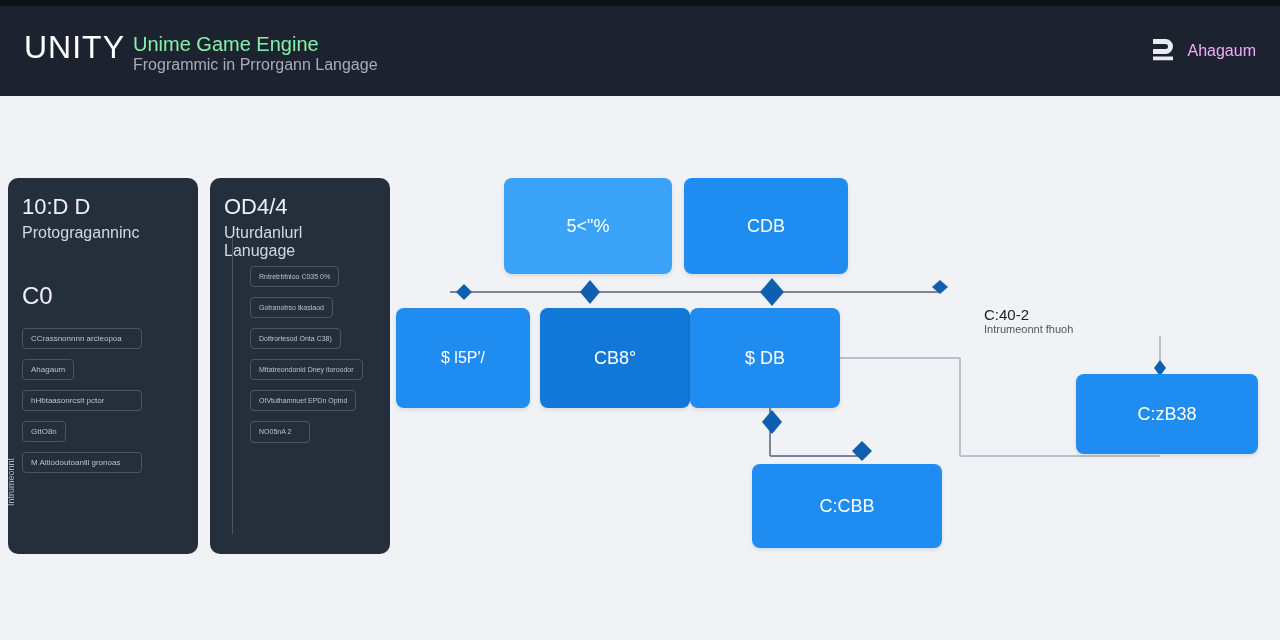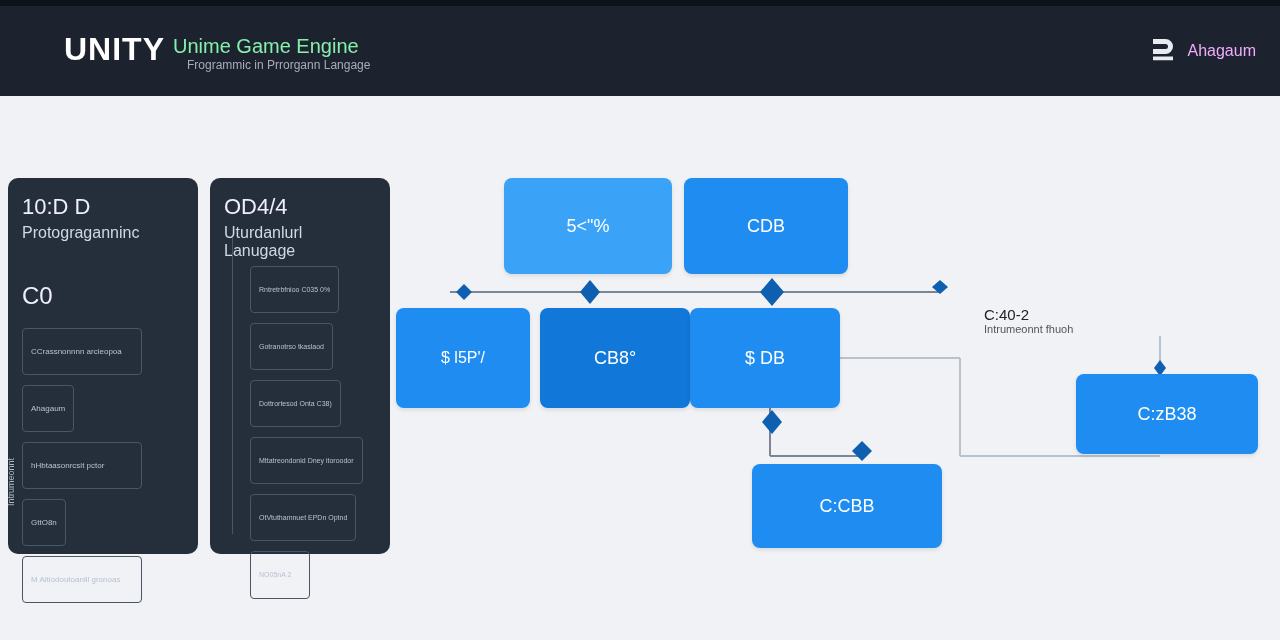--- a/index.html
+++ b/index.html
@@ -11,24 +11,24 @@
     position: relative;
   }
   .header {
     width: 100%; height: 96px;
     background: #1c232e;
     display: flex; align-items: center;
     padding: 0 24px;
     border-top: 6px solid #0e131a;
   }
   .logo-block { display: flex; align-items: flex-start; gap: 8px; }
-  .logo-text { color: #fff; font-weight: 700; font-size: 32px; letter-spacing: 1px; margin-left: 40px; }
+  .logo-text { color: #fff; font-weight: 400; font-size: 32px; letter-spacing: 1px; }
   .logo-sub { display: flex; flex-direction: column; margin-top: 4px; }
   .logo-sub .line1 { color: #86efac; font-size: 20px; font-weight: 400; }
-  .logo-sub .line2 { color: #aab; font-size: 12px; margin-left: 14px; }
+  .logo-sub .line2 { color: #aab; font-size: 16px; }
   .brand-right {
     margin-left: auto;
     display: flex; align-items: center; gap: 10px;
     color: #f0abfc; font-size: 16px; font-weight: 500;
   }
   .brand-icon svg { width: 30px; height: 30px; fill: #e8ecf2; }
 
   .canvas { position: relative; width: 100%; height: 544px; }
 
   .side-panel {
@@ -42,21 +42,21 @@
   }
   .side-panel.p1 { left: 8px; width: 190px; }
   .side-panel.p2 { left: 210px; width: 180px; }
   .sp-title { font-size: 22px; font-weight: 300; color: #eef; }
   .sp-sub { font-size: 16px; color: #cfd8e4; margin-top: 4px; }
   .sp-heading2 { font-size: 24px; font-weight: 300; margin-top: 40px; color: #eef; }
   .sp-items { margin-top: 18px; display: flex; flex-direction: column; gap: 10px; }
   .sp-item {
     border: 1px solid #4a5566; border-radius: 4px;
     font-size: 8px; color: #b8c2d0;
-    padding: 18px 8px;
+    padding: 5px 8px;
     width: fit-content;
     min-width: 60px;
   }
   .sp-item.wide { width: 120px; }
   .sp-item.tiny { min-width: 40px; }
   .vlabel {
     position: absolute; left: -2px; top: 280px;
     writing-mode: vertical-rl; transform: rotate(180deg);
     font-size: 9px; color: #aeb8c6;
   }

